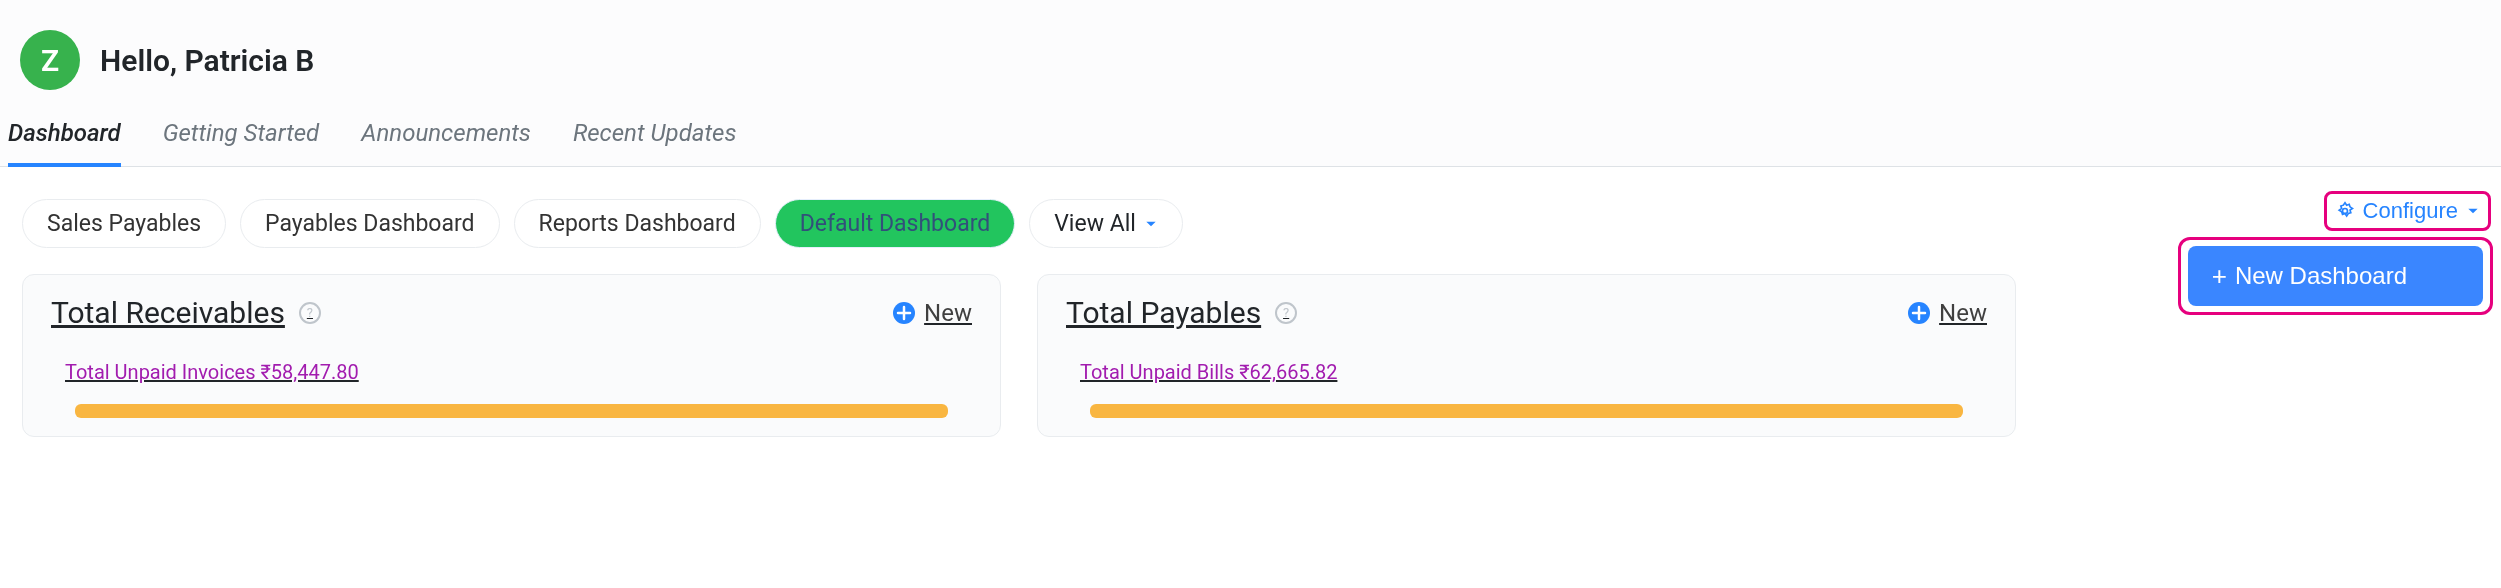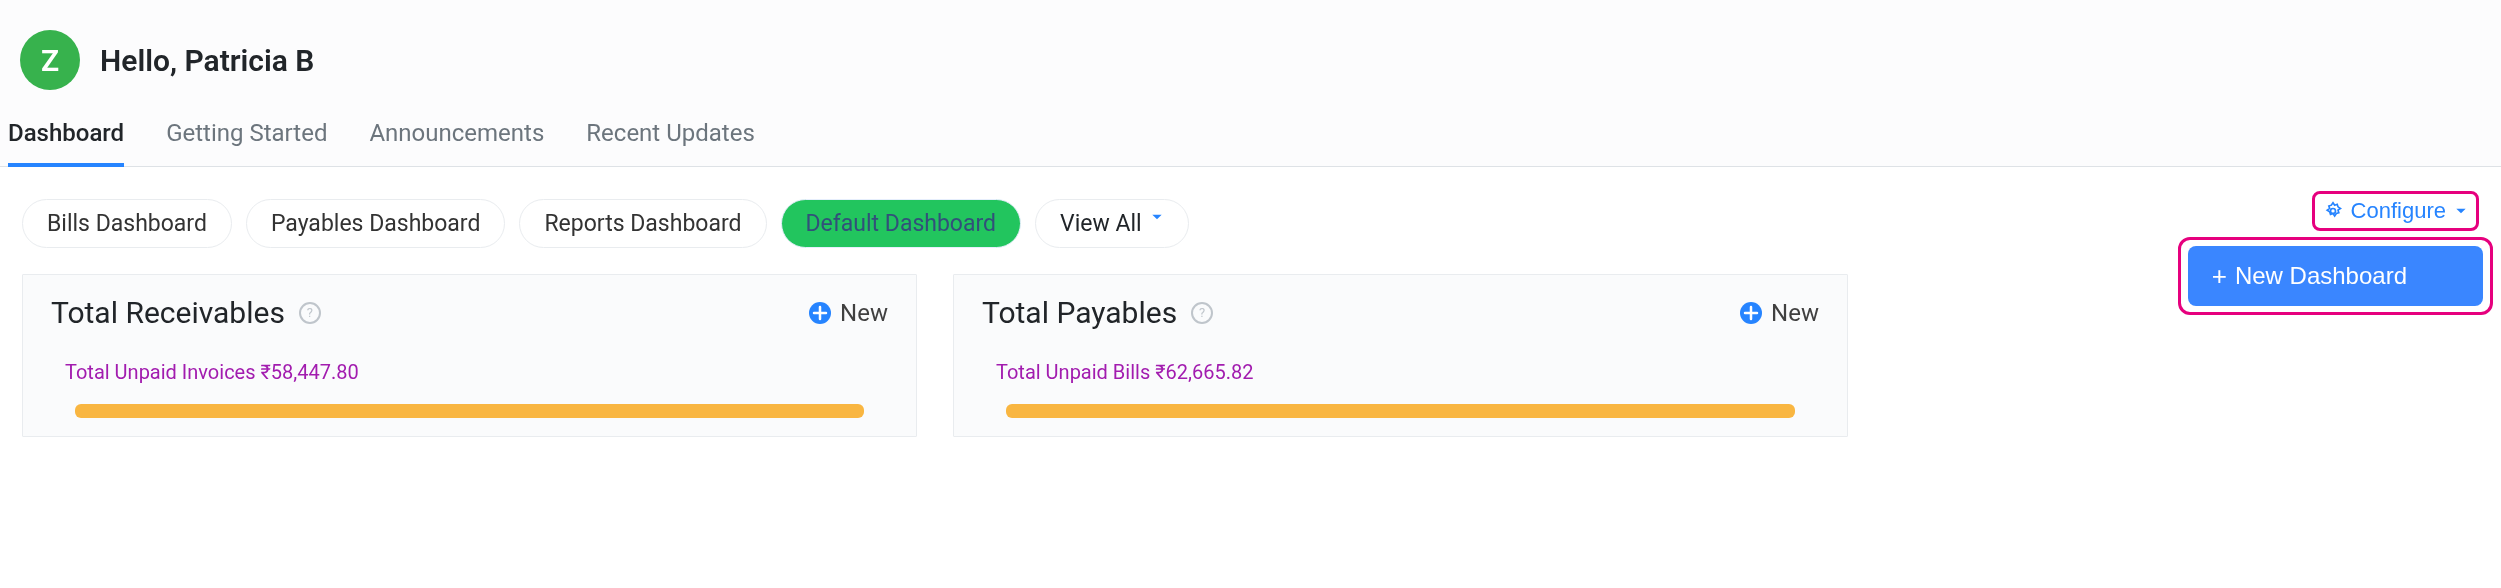--- a/index.html
+++ b/index.html
@@ -41,20 +41,21 @@
     .greeting {
       font-size: 30px;
       font-weight: 600;
       color: #212529;
     }
     
     .tabs {
       display: flex;
       gap: 42px;
       padding: 0 8px;
+      font-style: italic;
     }
     .tab {
       padding: 14px 0 16px 0;
       font-size: 24px;
       color: #6c757d;
       cursor: pointer;
       border-bottom: 4px solid transparent;
       position: relative;
       top: 1px;
     }
@@ -81,21 +82,21 @@
       background: #fff;
     }
     .pill.active {
       background: #22c55e;
       color: #32507a;
       border-color: #e6eefc;
     }
     .pill-viewall {
       color: #212529;
       display: inline-flex;
-      align-items: flex-start;
+      align-items: center;
       gap: 8px;
     }
     .chevron-down {
       width: 14px;
       height: 14px;
       fill: #2684ff;
     }
     
     .right-controls {
       position: absolute;
@@ -104,21 +105,21 @@
       display: flex;
       flex-direction: column;
       align-items: flex-end;
       gap: 6px;
     }
     .configure-wrap {
       border: 3px solid #e6007e;
       border-radius: 8px;
       padding: 2px 6px;
       display: inline-flex;
-      margin-right: 14px;
+      margin-right: 2px;
     }
     .configure-btn {
       display: inline-flex;
       align-items: center;
       gap: 8px;
       color: #2684ff;
       font-size: 22px;
       background: transparent;
       border: none;
       cursor: pointer;
@@ -153,25 +154,26 @@
       font-size: 26px;
       line-height: 1;
     }
     
     .cards-row {
       display: flex;
       gap: 36px;
       padding: 0 22px;
     }
     .card {
-      width: 895px;
+      width: 979px;
       background: #fafbfc;
       border: 1px solid #e9ecef;
-      border-radius: 1px;
+      border-radius: 12px;
       overflow: hidden;
+      text-decoration: underline;
     }
     .card-header {
       display: flex;
       align-items: center;
       justify-content: space-between;
       padding: 20px 28px 26px 28px;
     }
     .card-title-wrap {
       display: inline-flex;
       align-items: center;
@@ -230,21 +232,21 @@
   </div>
   <div class="tabs">
     <div class="tab active">Dashboard</div>
     <div class="tab">Getting Started</div>
     <div class="tab">Announcements</div>
     <div class="tab">Recent Updates</div>
   </div>
 </div>
 
 <div class="pills-row">
-  <div class="pill">Bills Dashboard</div>
+  <div class="pill">Sales Payables</div>
   <div class="pill">Payables Dashboard</div>
   <div class="pill">Reports Dashboard</div>
   <div class="pill active">Default Dashboard</div>
   <div class="pill pill-viewall">
     <span>View All</span>
     <svg class="chevron-down" viewBox="0 0 24 24">
         <path d="M4 8l8 8 8-8z"></path>
       </svg>
   </div>
 

